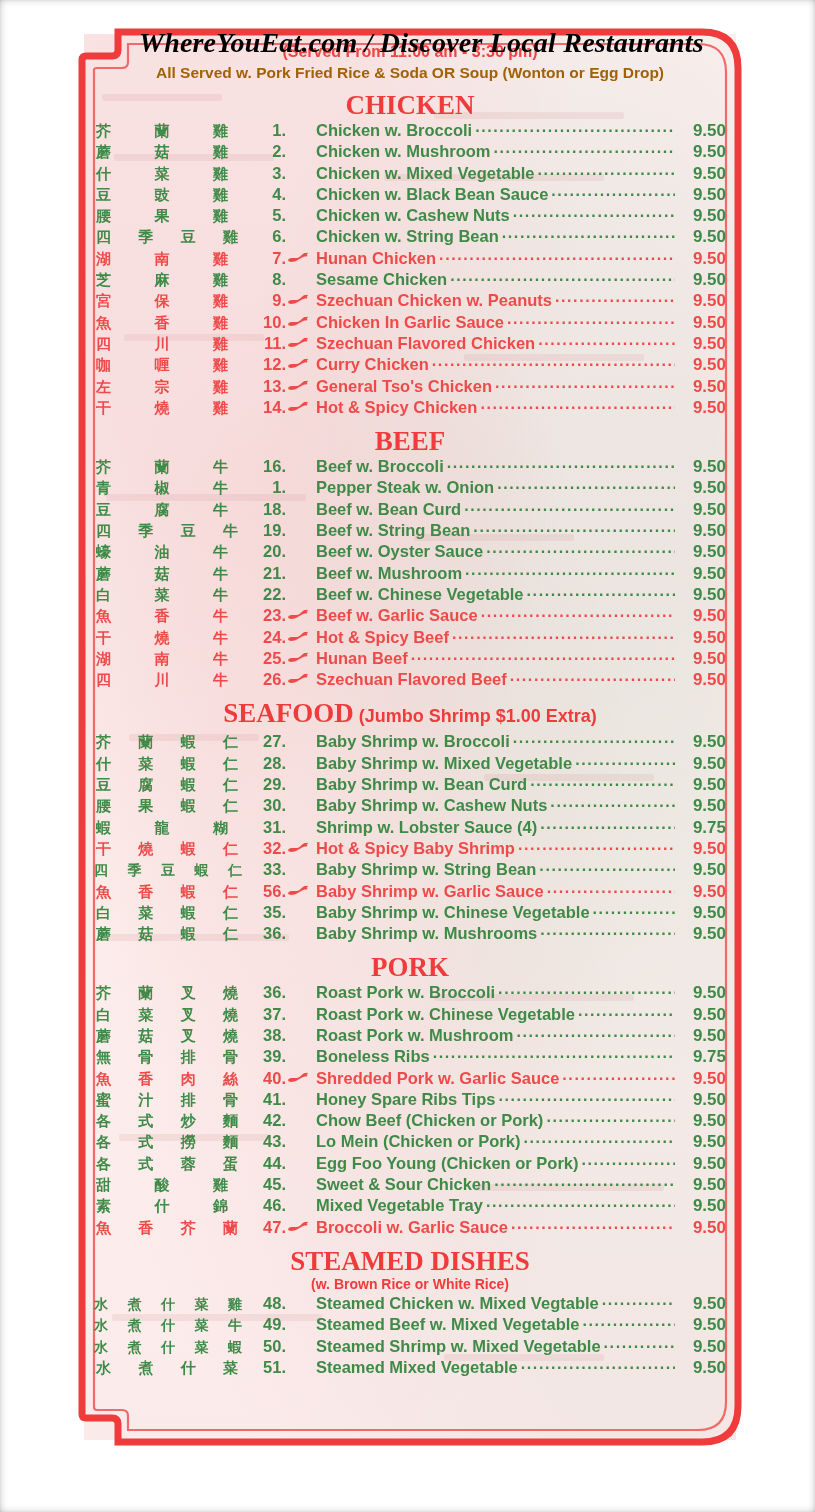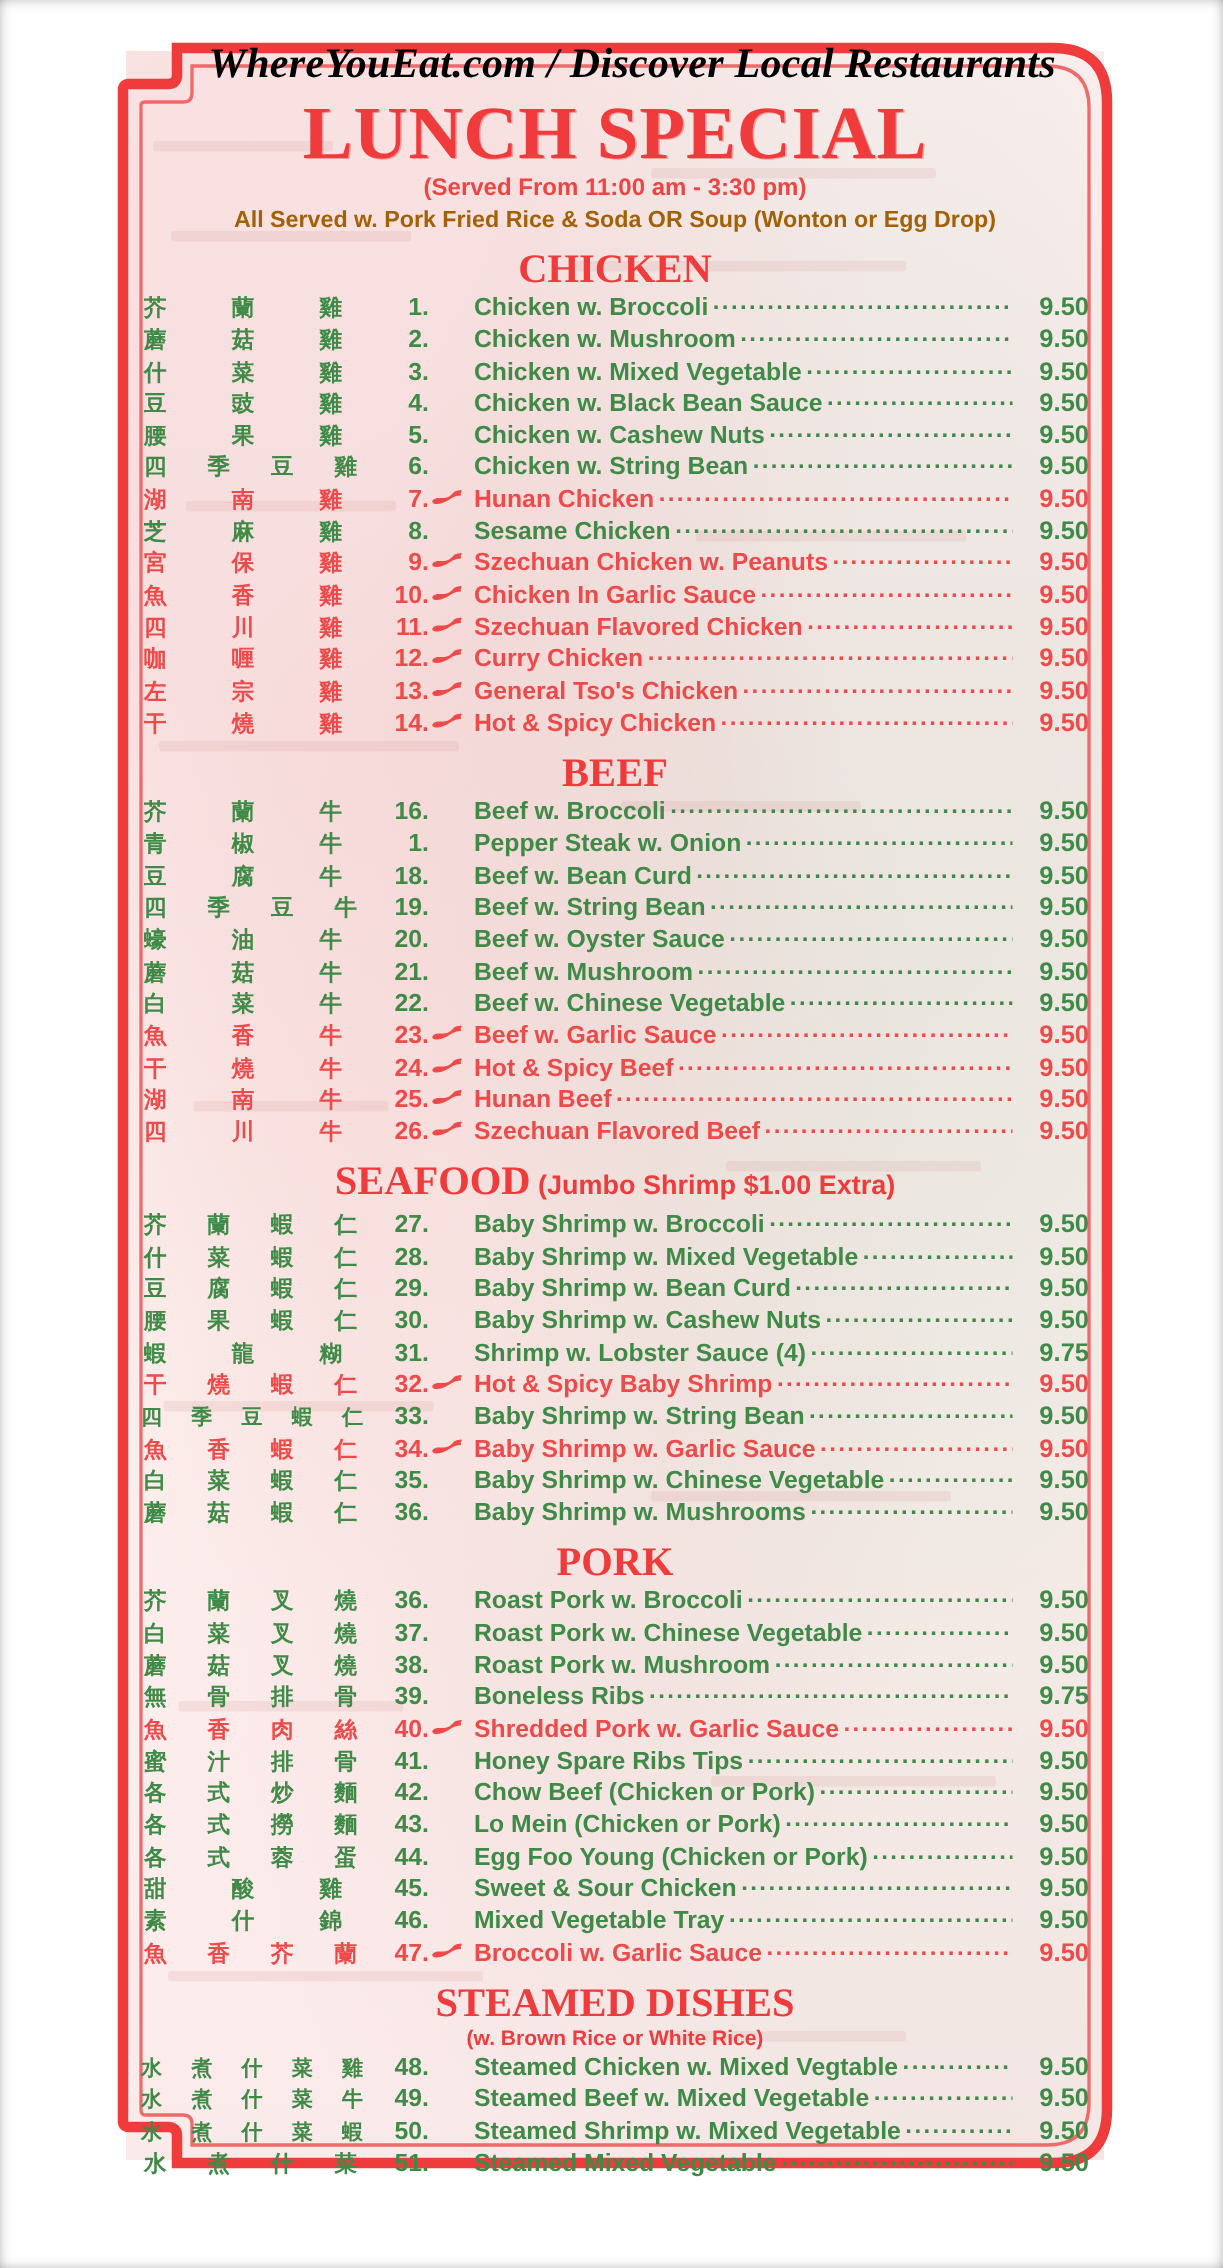--- a/index.html
+++ b/index.html
@@ -267,21 +267,20 @@
                L 50 1388 Q 50 1382 44 1382
                L 19 1382 Q 16 1382 16 1379
                Z" fill="none" stroke="#ef6a6a" stroke-width="2.2"></path>
     </svg>
   </div>
 
   <div id="watermark">WhereYouEat.com / Discover Local Restaurants</div>
 
   <div id="menu">
 
-    <div class="title-main">LUNCH SPECIAL</div>
     <div class="title-sub">(Served From 11:00 am - 3:30 pm)</div>
     <div class="title-sub2">All Served w. Pork Fried Rice &amp; Soda OR Soup (Wonton or Egg Drop)</div>
 
     <div id="sections">
         <div class="sec">
           <div class="section-head"><span>CHICKEN</span></div>
           <div class="rows">
             <div class="row green">
               <div class="cn c3">
                 <span>芥</span>
@@ -845,21 +844,21 @@
               <div class="dots">......................................................................</div>
               <div class="price">9.50</div>
             </div>
             <div class="row red">
               <div class="cn c4">
                 <span>魚</span>
                 <span>香</span>
                 <span>蝦</span>
                 <span>仁</span>
               </div>
-              <div class="num">34.</div>
+              <div class="num">56.</div>
               <div class="chili">
                 <svg width="20" height="11" viewBox="0 0 20 11">
                   <path d="M18.4 1.2c-1.6-.5-3.2.4-4.1 1.3-1 1-2.1 2.2-3.6 2.9C9 6.2 7 6.1 5.4 6c-1.9-.1-3.6.2-4.6 1.1-.9.8-.9 2 .3 2.5 1.3.6 3.3.5 5.3-.1 2.3-.7 4.3-2 6-3 1.6-1 3-1.7 4.4-1.9 1.2-.2 2.3.1 2.5-.6.2-.6-.2-1.4-.9-1.8z" fill="currentColor"></path>
                   <path d="M17.6 1.5c.6-.6 1.5-1 2-.6.4.3.2 1-.3 1.4-.5.4-1.2.5-1.7.3z" fill="currentColor"></path>
                 </svg>
               </div>
               <div class="name">Baby Shrimp w. Garlic Sauce</div>
               <div class="dots">......................................................................</div>
               <div class="price">9.50</div>
             </div>

